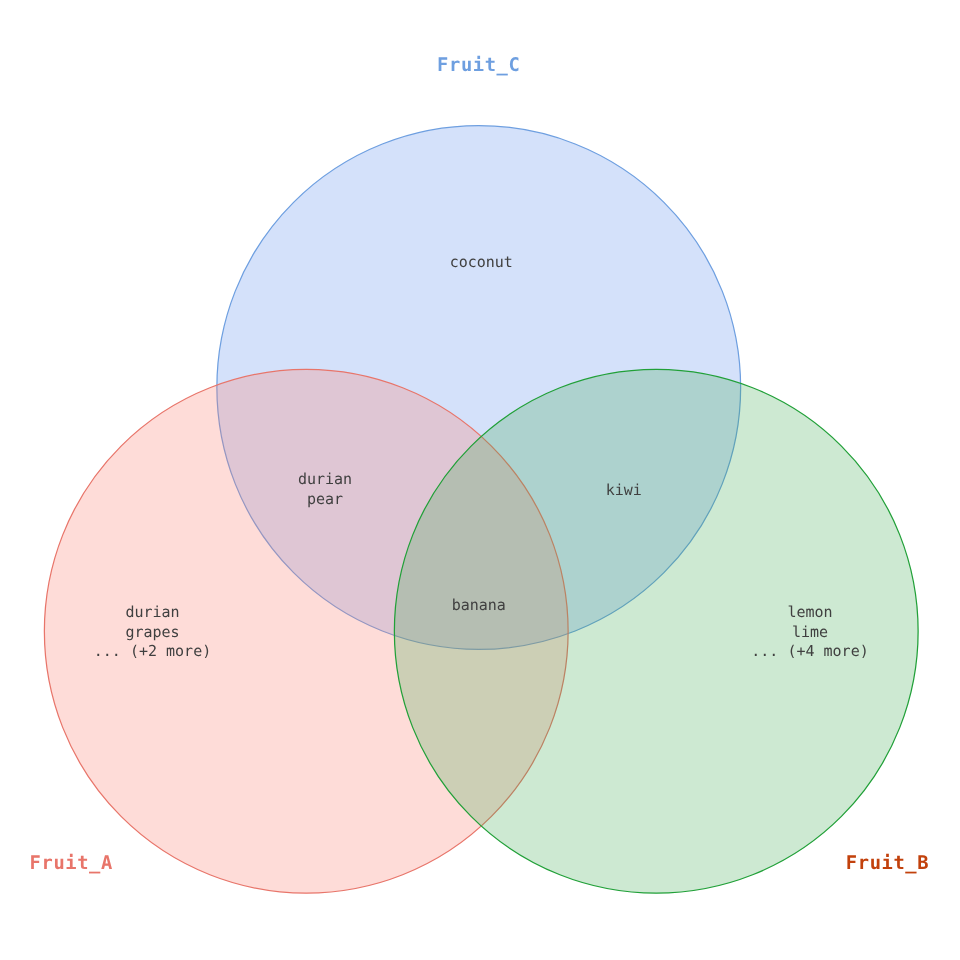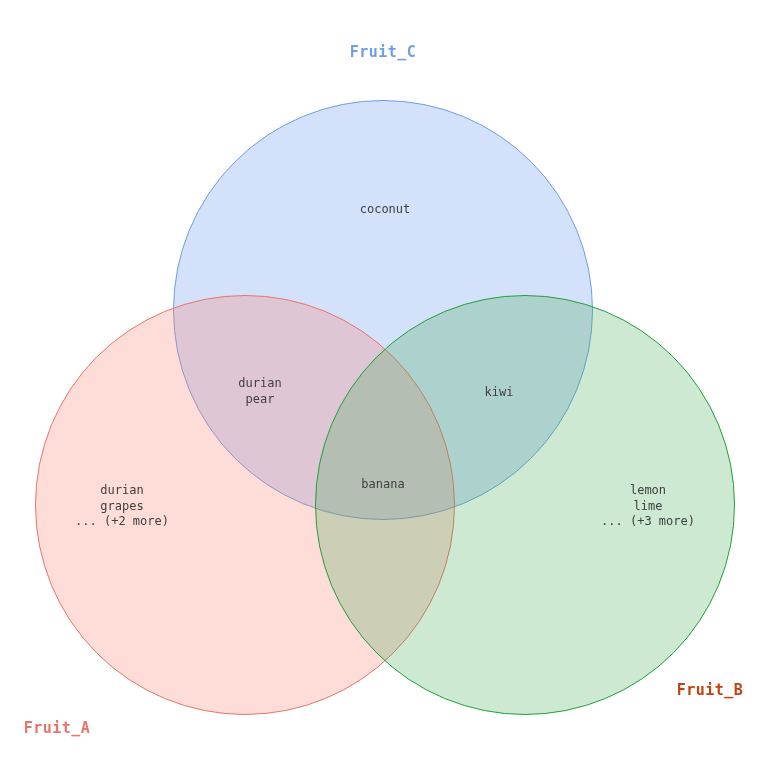--- a/index.html
+++ b/index.html
@@ -62,21 +62,21 @@
   .region-b-only  { left: 648px; top: 506px; }
   .set-title {
     position: absolute;
     transform: translate(-50%, -50%);
     font-size: 15px;
     font-weight: bold;
     letter-spacing: 0.5px;
     white-space: nowrap;
   }
   .title-c { left: 383px; top: 52px;  color: #6e9fe0; }
-  .title-a { left: 57px;  top: 690px; color: #e8756a; margin-top: 38px; }
+  .title-a { left: 57px;  top: 690px; color: #e8756a; }
   .title-b { left: 710px; top: 690px; color: #c2410c; }
 </style>
 </head>
 <body>
 
 <div class="canvas">
 
   <div class="circle circle-c"></div>
   <div class="circle circle-a"></div>
   <div class="circle circle-b"></div>
@@ -95,15 +95,15 @@
   <div class="region-label region-b-c">kiwi</div>
 
   <div class="region-label region-a-b-c">banana</div>
 
   <div class="region-label region-a-only">durian
 grapes
 ... (+2 more)</div>
 
   <div class="region-label region-b-only">lemon
 lime
-... (+3 more)</div>
+... (+4 more)</div>
 
 </div>
 
 </body></html>

